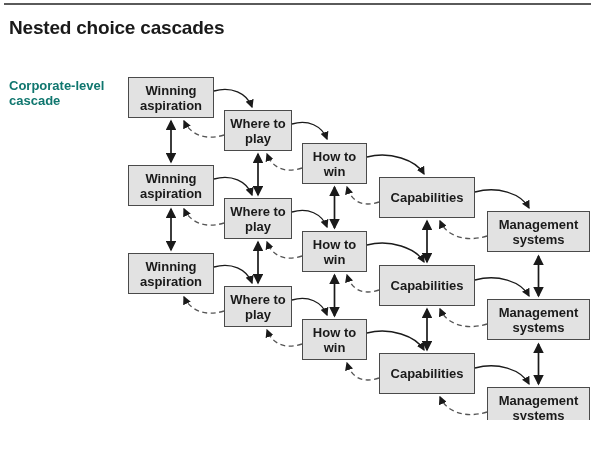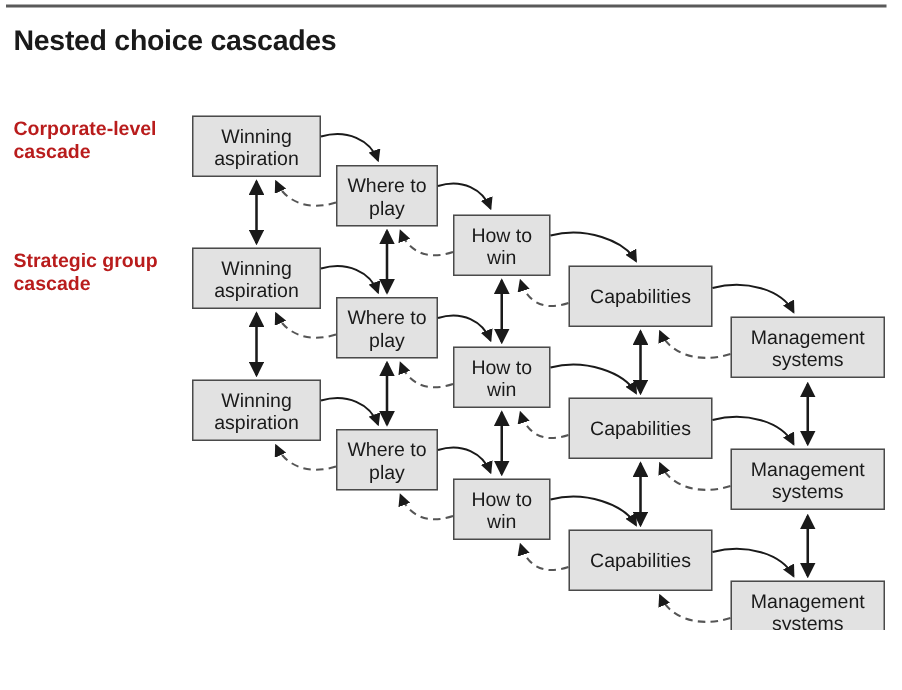--- a/index.html
+++ b/index.html
@@ -18,28 +18,28 @@
   }
   .rule{position:absolute;left:4px;width:587px;height:2px;}
   .rule-top{top:3px;background:var(--rule-top);}
   .rule-bottom{top:443px;background:var(--rule-bottom);}
   .title{
     position:absolute;left:9px;top:17px;
     font-size:19px;font-weight:700;color:var(--text);letter-spacing:-0.2px;
   }
   .cascade-label{
     position:absolute;left:9px;width:120px;
-    font-size:13px;font-weight:700;line-height:14.5px;color:#b91c1c;
+    font-size:13px;font-weight:700;line-height:14.5px;color:#0f766e;
   }
   .box{
     position:absolute;height:41px;
     background:var(--box-fill);
     border:1.4px solid var(--box-border);
     display:flex;align-items:center;justify-content:center;text-align:center;
-    font-size:13px;font-weight:400;line-height:15px;color:var(--text);
+    font-size:13px;font-weight:700;line-height:15px;color:var(--text);
     padding:15px 2px;
   }
   svg.arrows{
     position:absolute;left:0;top:0;width:601px;height:460px;
     pointer-events:none;
   }
   .solid{fill:none;stroke:var(--arrow);stroke-width:1.35px;}
   .dashed{fill:none;stroke:var(--dashed-arrow);stroke-width:1.35px;stroke-dasharray:5 3.5;}
   .vert{fill:none;stroke:var(--arrow);stroke-width:1.7px;}
   .ah{fill:var(--arrow);}
@@ -48,21 +48,20 @@
 <body>
 
 <div class="canvas">
 
   <div class="rule rule-top"></div>
   <div class="rule rule-bottom"></div>
 
   <div class="title">Nested choice cascades</div>
 
   <div class="cascade-label" style="top:79px">Corporate-level cascade</div>
-  <div class="cascade-label" style="top:167px">Strategic group cascade</div>
 
   <div class="box" style="left:128px;top:77px;width:86px">Winning aspiration</div>
   <div class="box" style="left:224px;top:110px;width:68px">Where to play</div>
   <div class="box" style="left:302px;top:143px;width:65px">How to win</div>
   <div class="box" style="left:379px;top:177px;width:96px">Capabilities</div>
   <div class="box" style="left:487px;top:211px;width:103px">Management systems</div>
 
   <div class="box" style="left:128px;top:165px;width:86px">Winning aspiration</div>
   <div class="box" style="left:224px;top:198px;width:68px">Where to play</div>
   <div class="box" style="left:302px;top:231px;width:65px">How to win</div>

